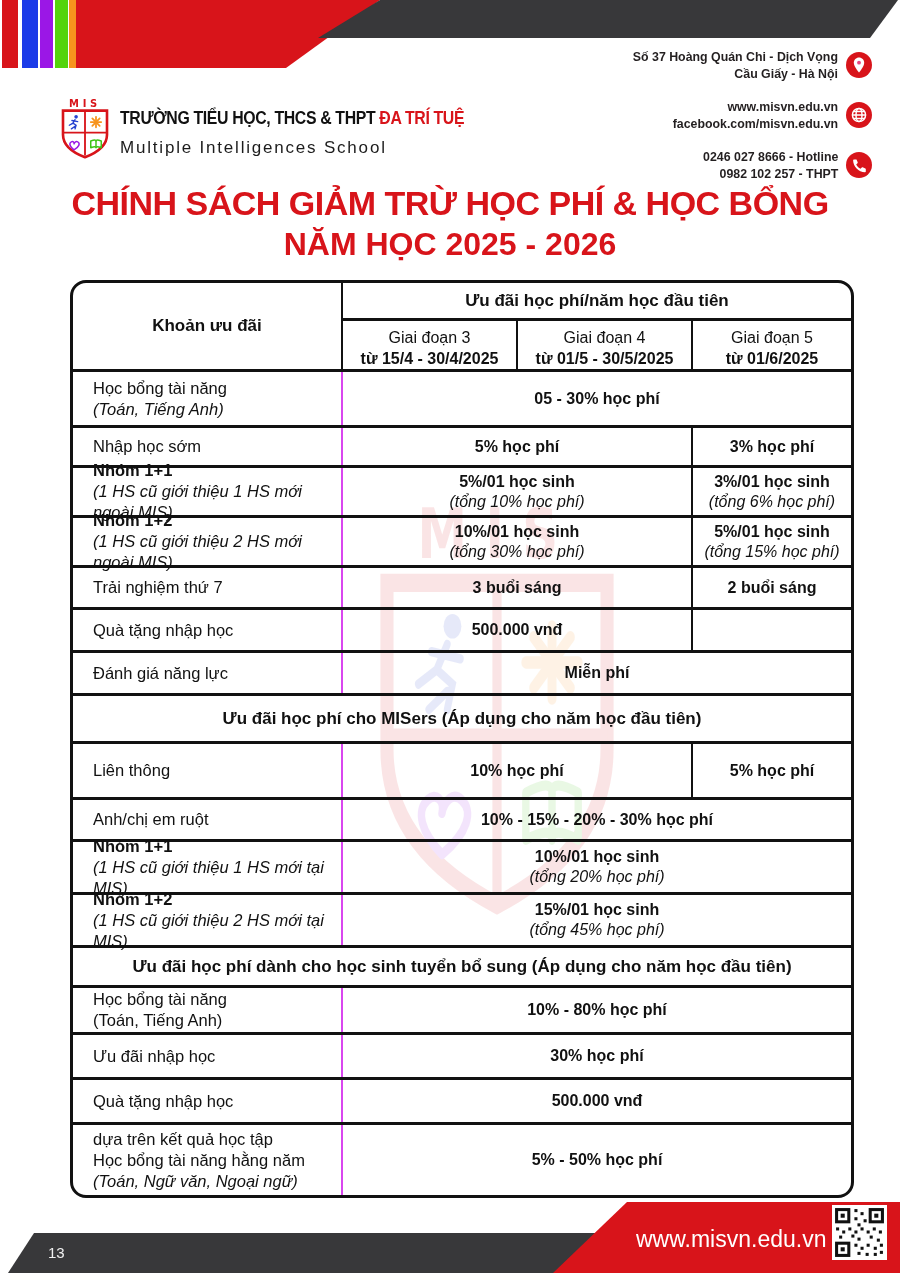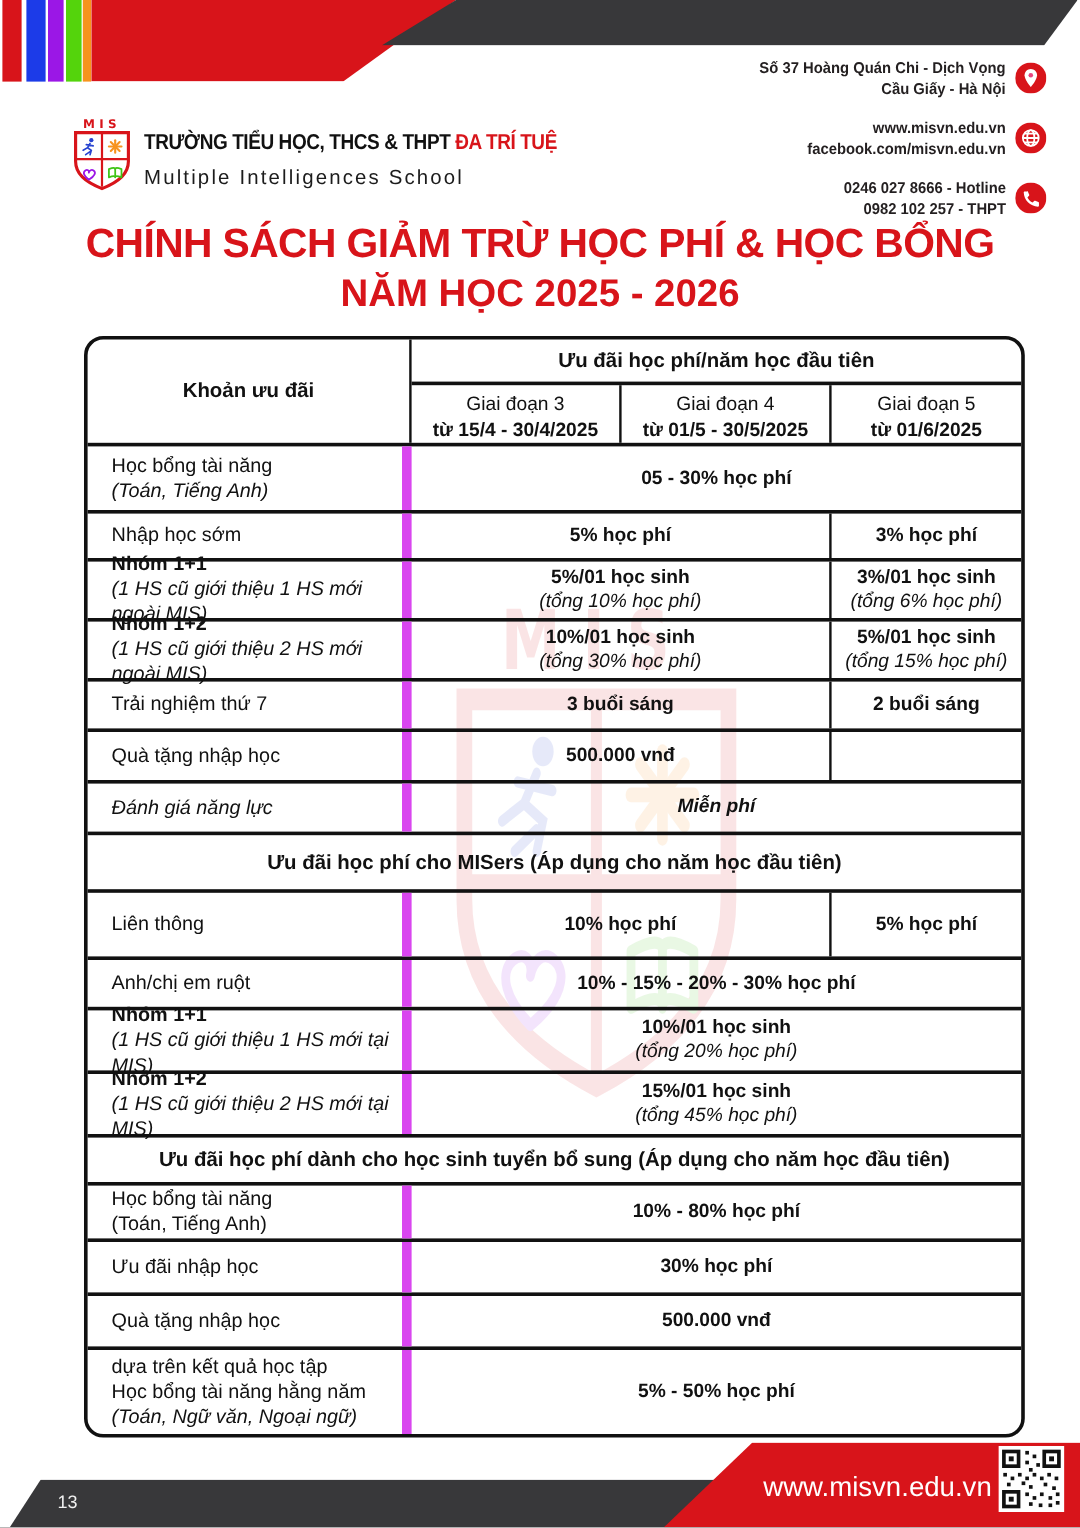--- a/index.html
+++ b/index.html
@@ -52,21 +52,21 @@
          justify-content:center;font-weight:bold;font-size:17px;}
   .cols{display:flex;height:48px;}
   .col{box-sizing:border-box;display:flex;flex-direction:column;align-items:center;justify-content:flex-end;
        font-size:16px;line-height:21px;}
   .col:nth-child(1){width:173px;}
   .col:nth-child(2){width:175px;border-left:2px solid #111;}
   .col:nth-child(3){width:160px;border-left:2px solid #111;}
   .col .dates{font-weight:bold;}
 
   .trow{display:flex;box-sizing:border-box;border-top:3px solid #111;}
-  .labcell{width:270px;box-sizing:border-box;border-right:8px solid #d946ef;display:flex;flex-direction:column;
+  .labcell{width:270px;box-sizing:border-box;border-right:2px solid #d946ef;display:flex;flex-direction:column;
            justify-content:center;padding:2px 8px 2px 20px;font-size:16.5px;line-height:21px;}
   .valcell{box-sizing:border-box;display:flex;flex-direction:column;justify-content:center;align-items:center;
            text-align:center;font-size:16px;line-height:20px;padding:2px 4px;}
   .valcell.bl{border-left:2px solid #111;}
   .seccell{width:100%;display:flex;align-items:center;justify-content:center;font-weight:bold;font-size:17px;
            text-align:center;padding:0 10px;box-sizing:border-box;}
   .b{font-weight:bold;}
   .i{font-style:italic;}
 
   
@@ -258,21 +258,21 @@
         </div>
         <div class="trow" style="height: 43px;">
           <div class="labcell">
             <span class="">Quà tặng nhập học</span> 
           </div>
           <div class="valcell" style="width: 348px;">
             <span class="b ">500.000 vnđ</span> 
           </div>
           <div class="valcell bl" style="width: 160px;"></div>
         </div>
-        <div class="trow" style="height: 43px; font-style: italic;">
+        <div class="trow" style="height: 43px;">
           <div class="labcell">
             <span class="">Đánh giá năng lực</span> 
           </div>
           <div class="valcell" style="width: 508px;">
             <span class="b ">Miễn phí</span> 
           </div>
         </div>
         <div class="trow" style="height: 48px;">
           <div class="seccell">Ưu đãi học phí cho MISers (Áp dụng cho năm học đầu tiên)</div>
         </div>

